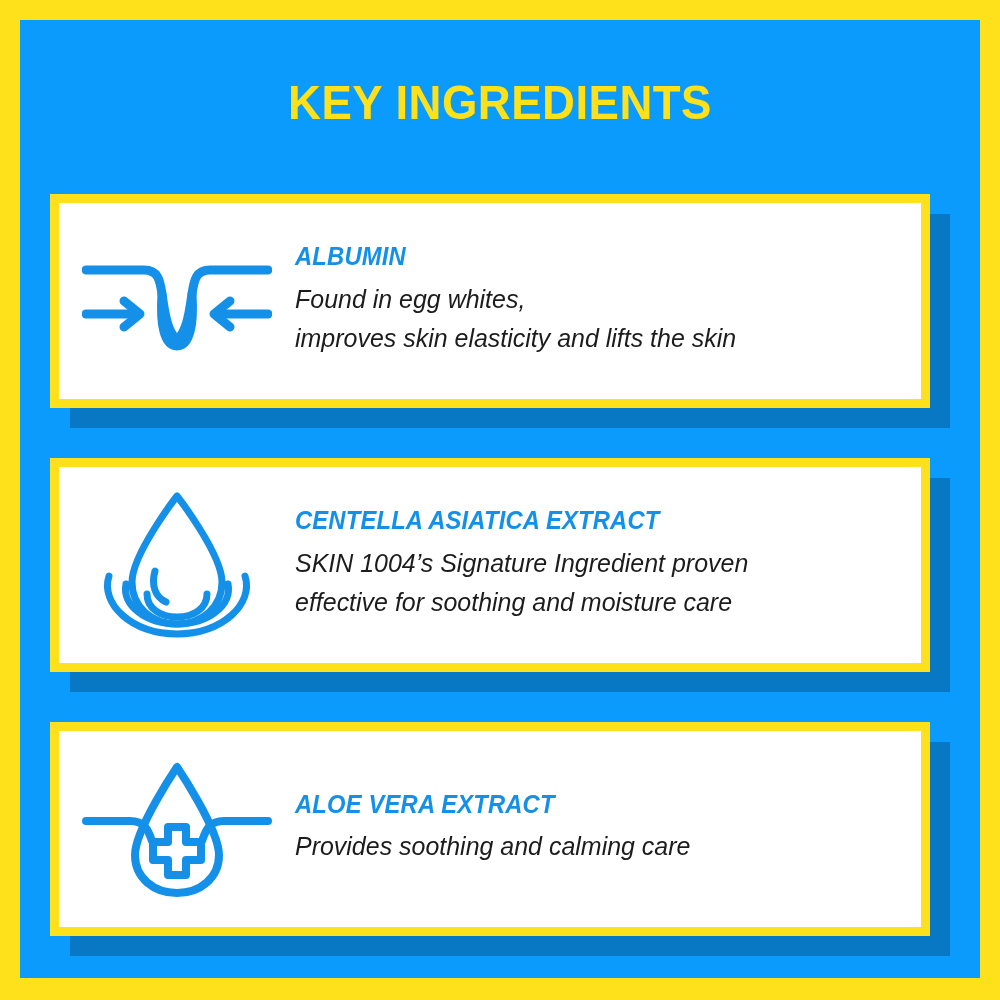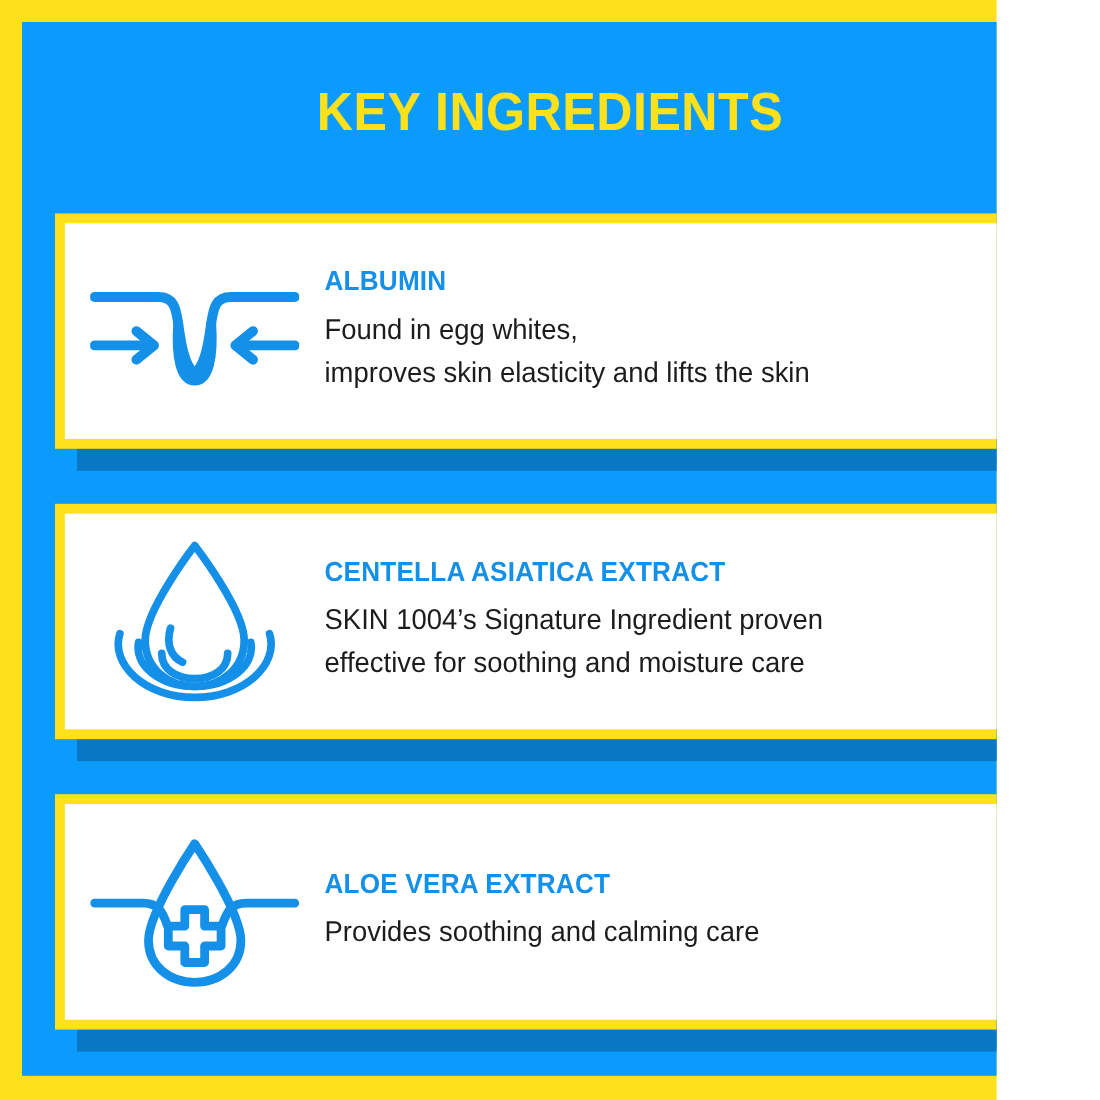--- a/index.html
+++ b/index.html
@@ -6,21 +6,21 @@
     margin: 0;
     padding: 0;
     background: #ffffff;
   }
   body {
     font-family: "Liberation Sans", sans-serif;
   }
 
   #poster {
     position: relative;
-    width: 906px;
+    width: 1000px;
     height: 1000px;
     background: #ffe11b;      
     overflow: hidden;
     box-sizing: border-box;
   }
 
   
   #canvas {
     position: absolute;
     left: 20px;
@@ -71,20 +71,21 @@
 
   .card {
     position: absolute;
     left: 0;
     top: 0;
     width: 880px;
     height: 214px;
     background: #ffe11b;        
     box-sizing: border-box;
     padding: 9px;
+    font-style: italic;
   }
   .card-inner {
     width: 100%;
     height: 100%;
     background: #ffffff;
     box-sizing: border-box;
     display: flex;
     align-items: center;
   }
 

